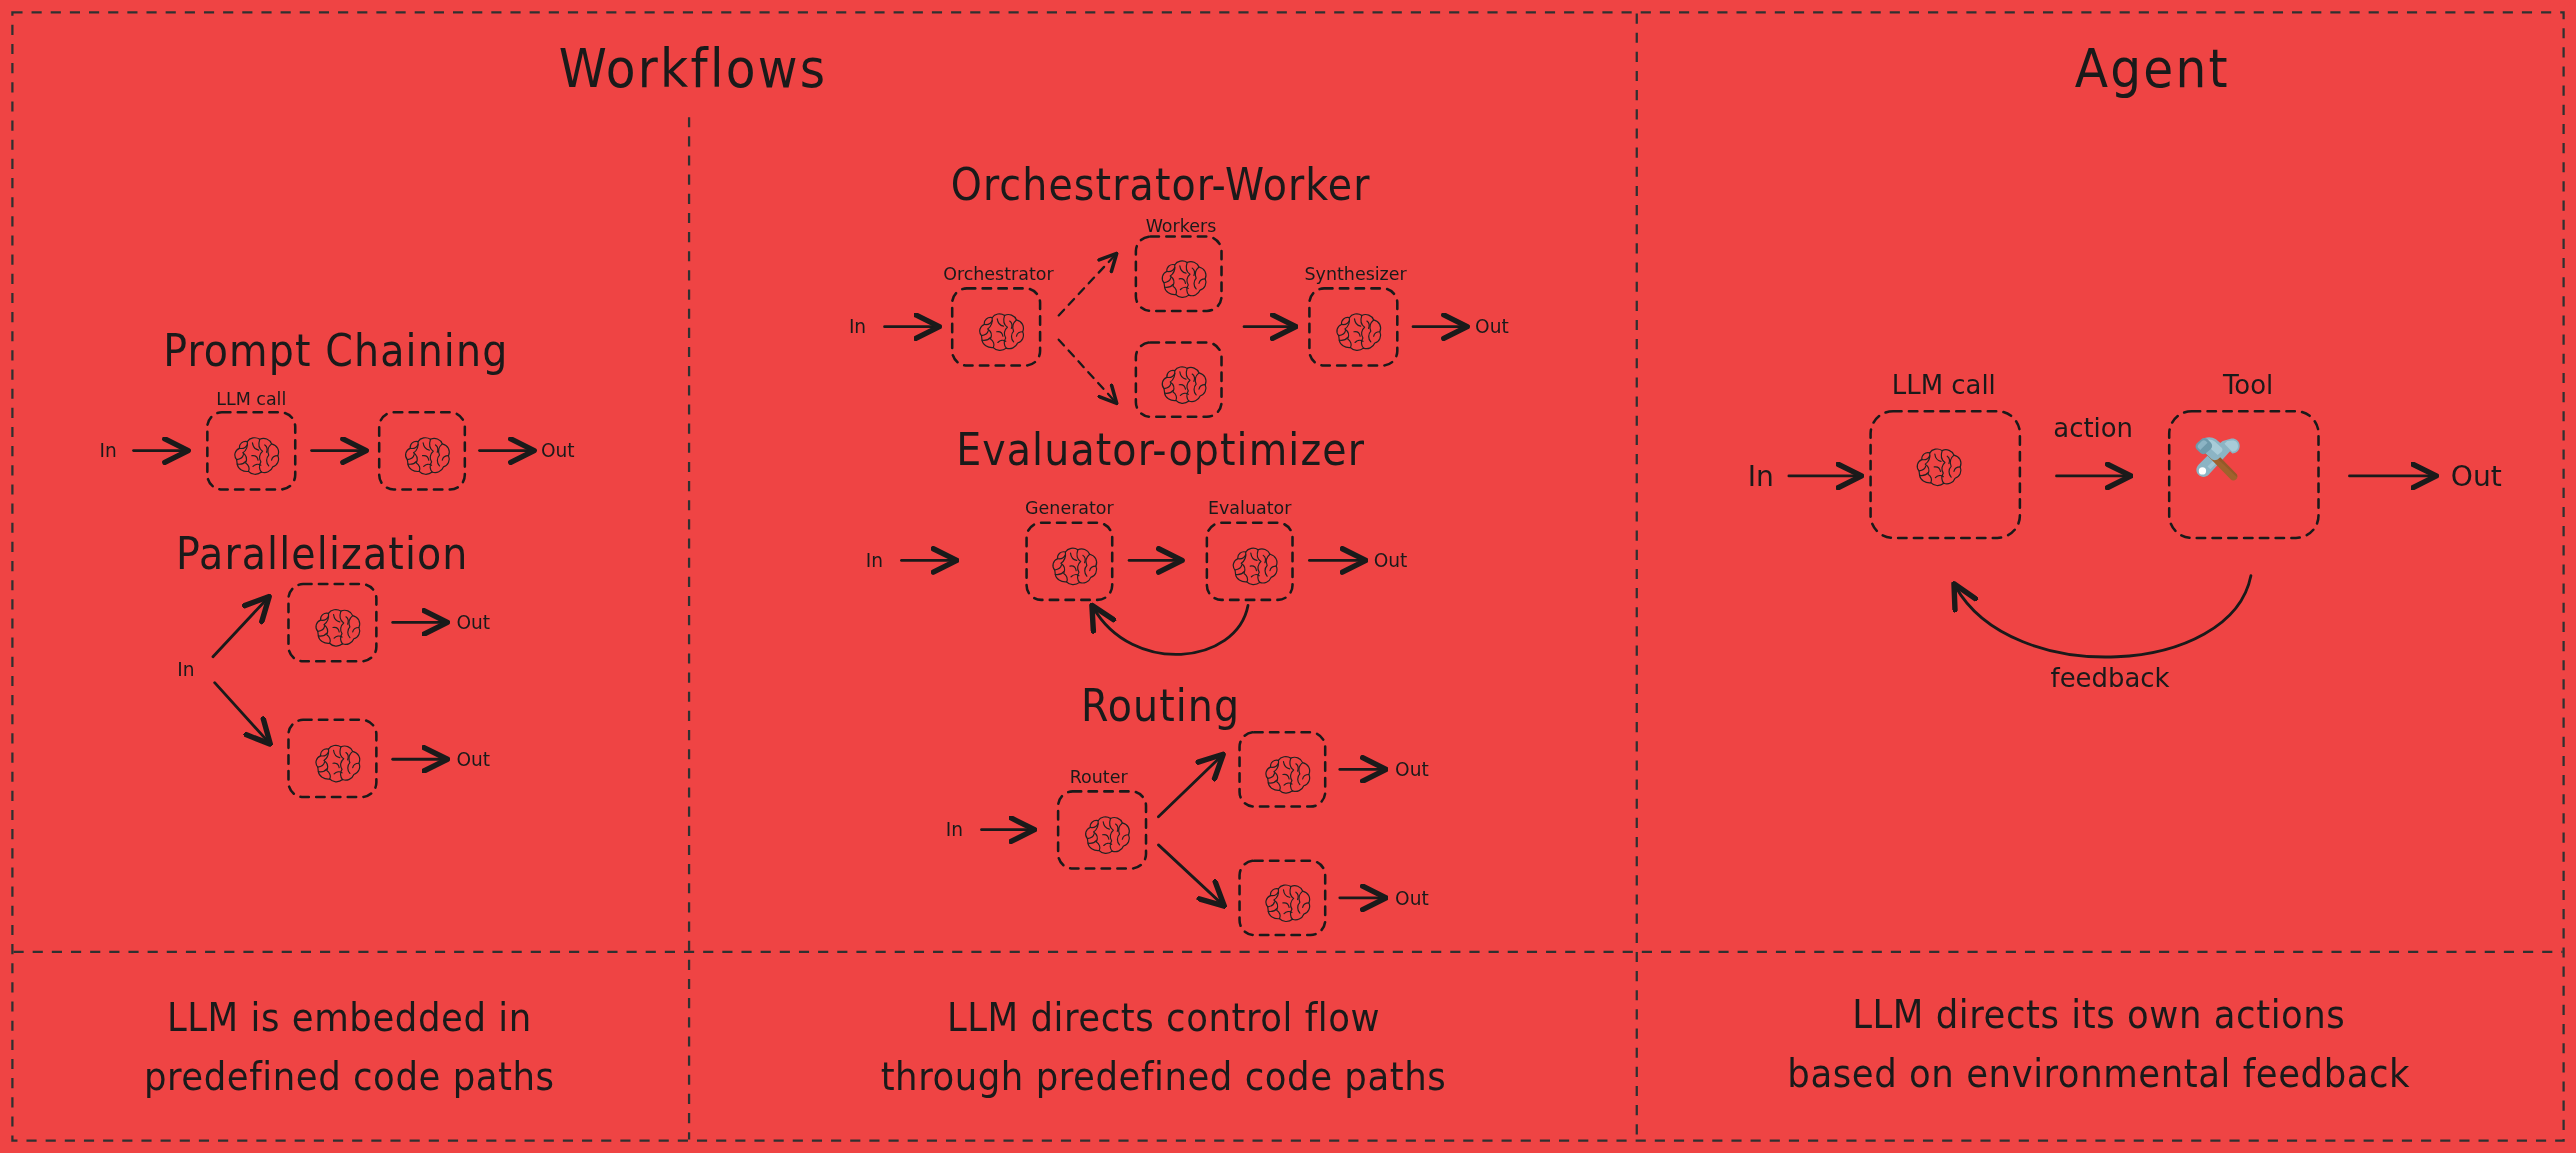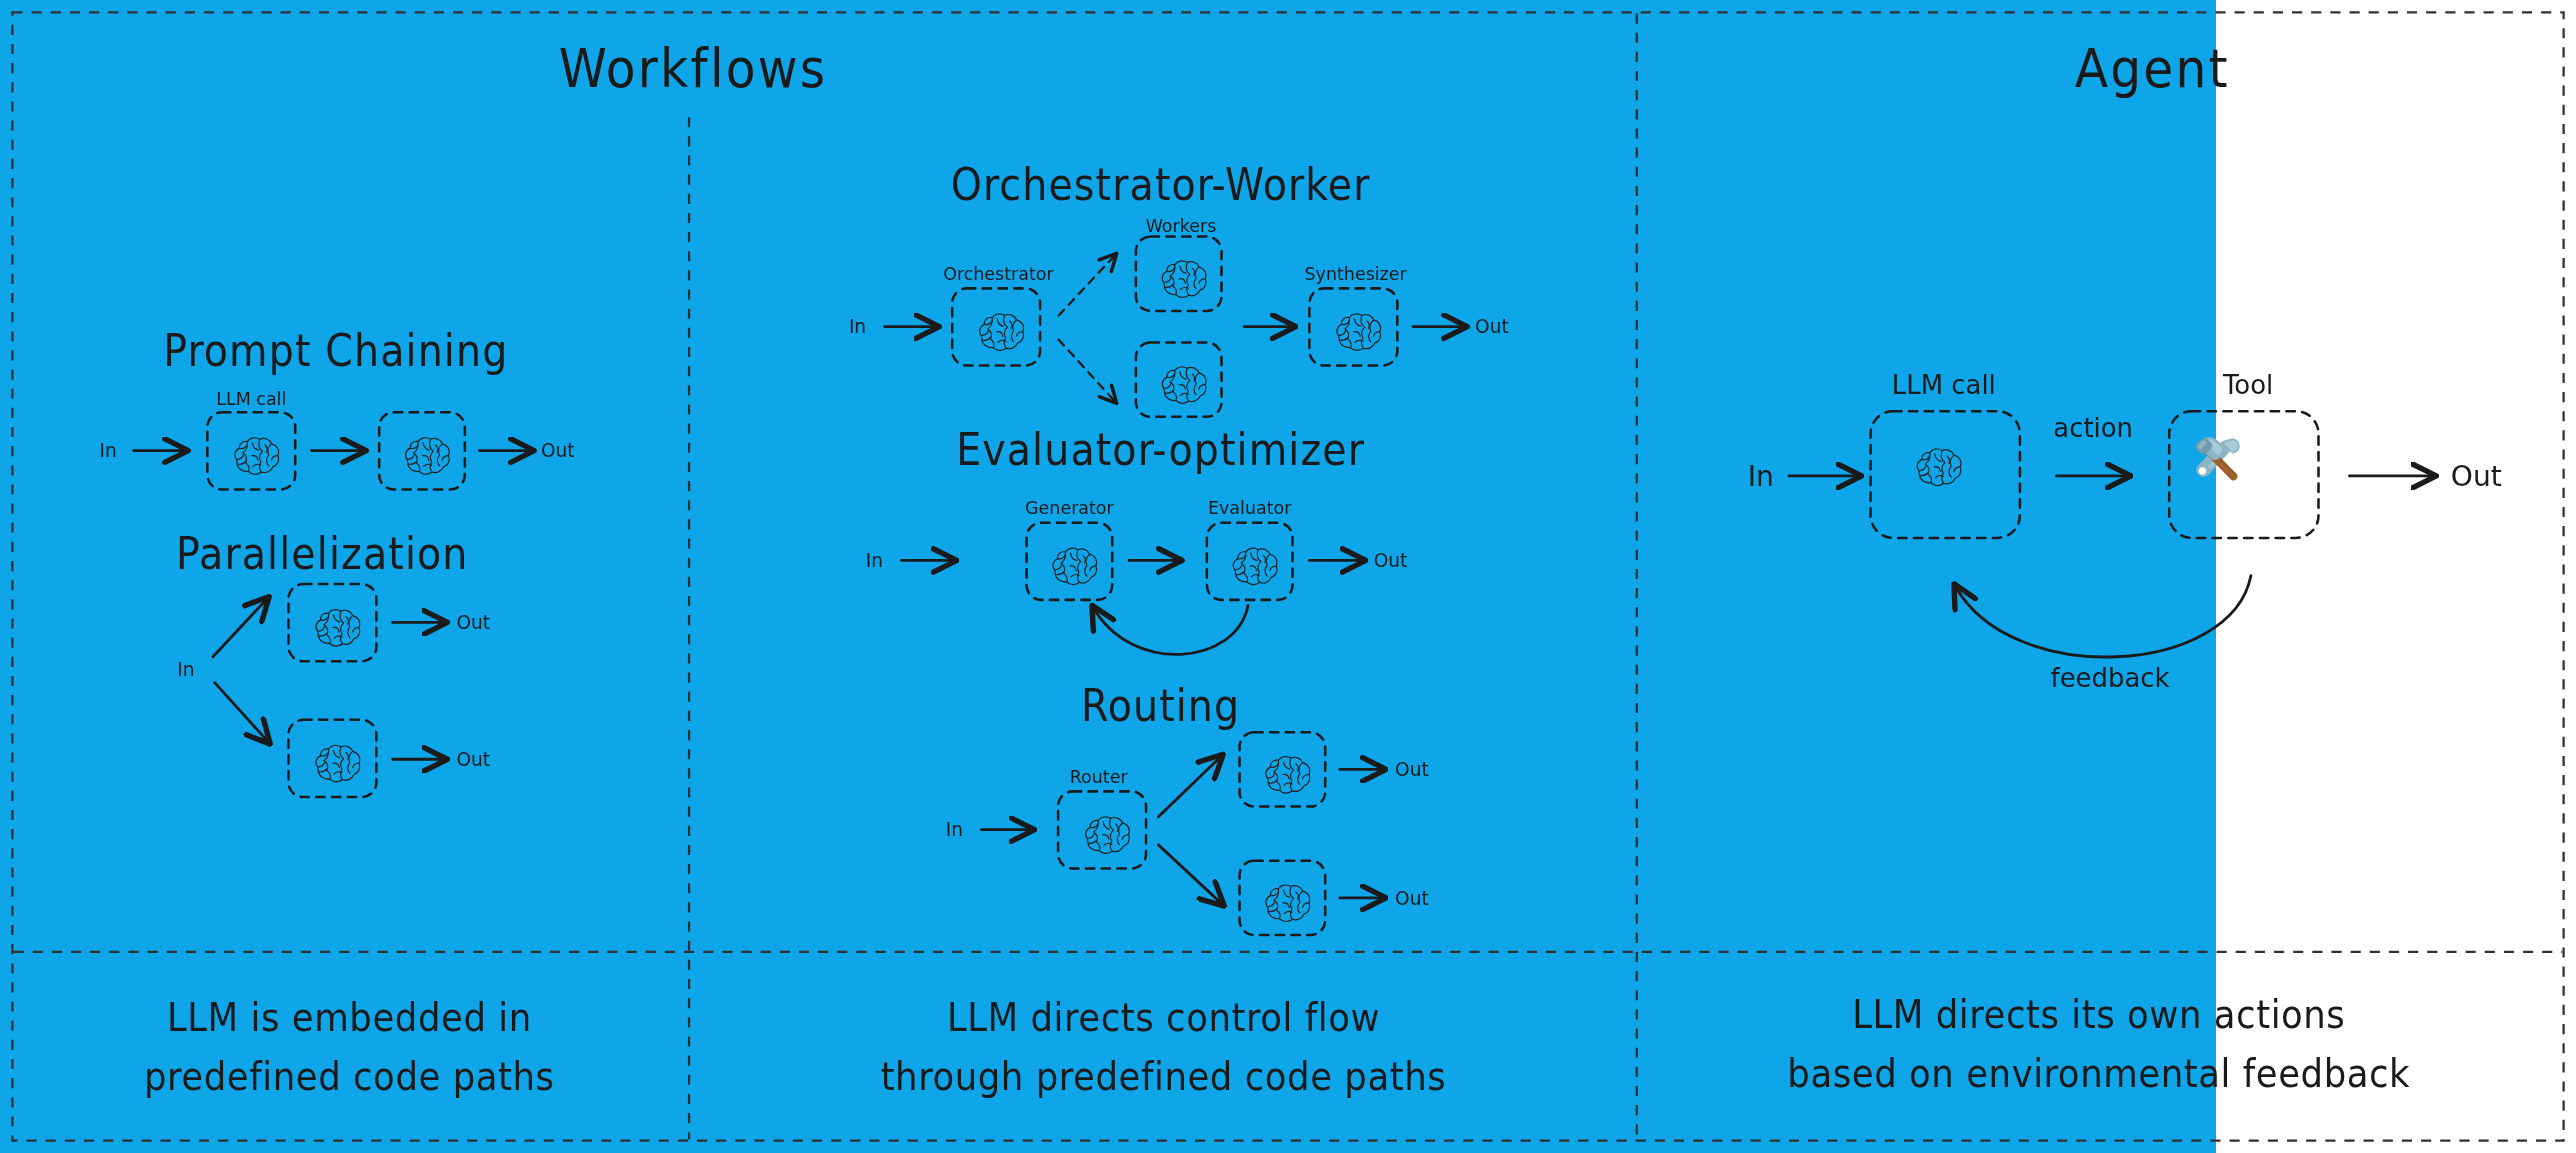--- a/index.html
+++ b/index.html
@@ -1,21 +1,21 @@
 <!DOCTYPE html>
 <html style="font-size:9px"><head>
 <meta charset="utf-8">
 <style>
   html,body{margin:0;padding:0;background:#ffffff;}
   body{
     width:2576px;height:1153px;
     font-family:"DejaVu Sans",sans-serif;
     overflow:hidden;
   }
-  #root{position:relative;width:2216px;height:1153px;background:#0ea5e9;}
+  #root{position:relative;width:2576px;height:1153px;background:#ef4444;}
   svg.layer{position:absolute;left:0;top:0;width:2576px;height:1153px;}
 
   
   .t{fill:#1a1a1a;}
   .col-title{
     font-family:"DejaVu Sans Condensed","DejaVu Sans",sans-serif;
     font-size:96px;font-weight:400;letter-spacing:4px;
   }
   .pattern-title{
     font-family:"DejaVu Sans Condensed","DejaVu Sans",sans-serif;

